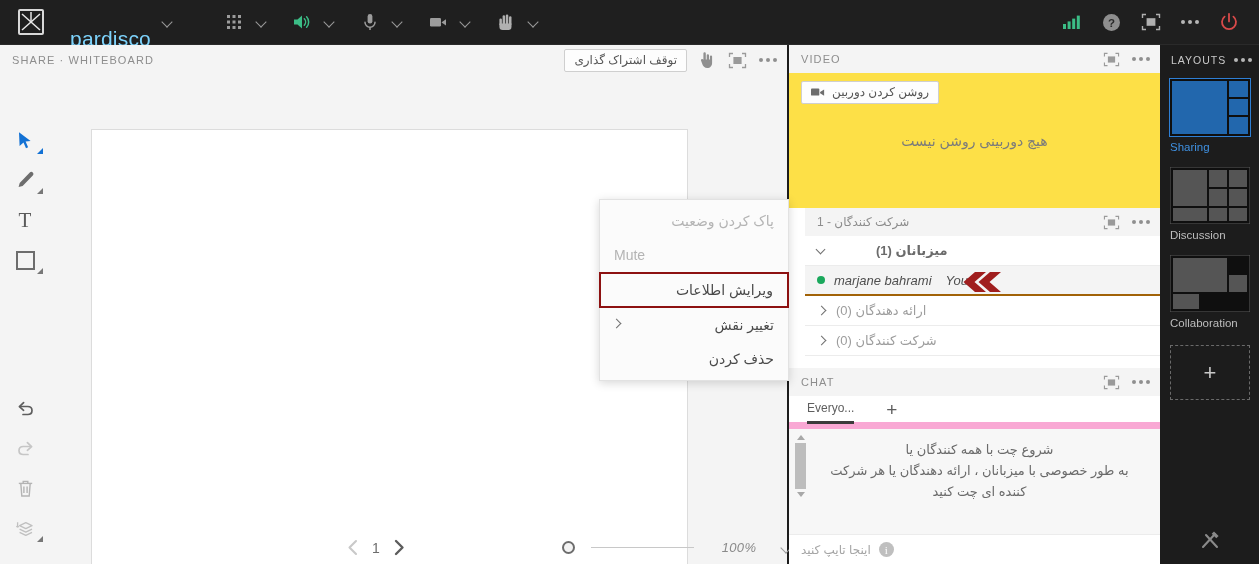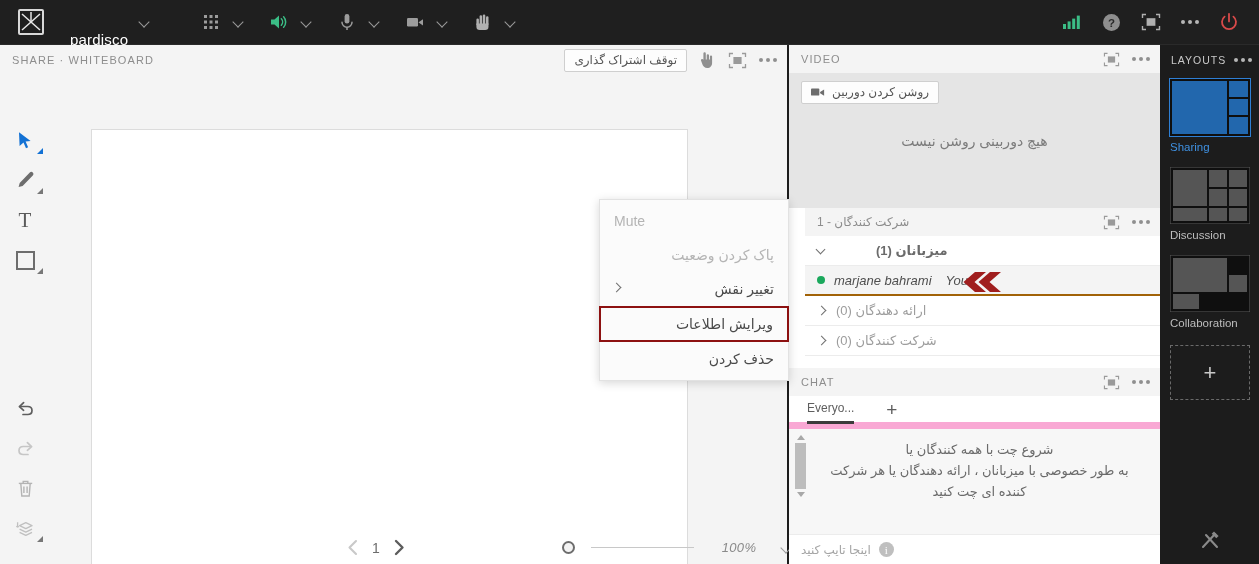--- a/index.html
+++ b/index.html
@@ -19,21 +19,21 @@
     border-bottom: 1px solid #2a2a2a;
   }
   .logo-box {
     width: 26px; height: 26px; margin-left: 18px;
     border: 2px solid #d8d8d8; border-radius: 2px;
     position: relative; background: #1f1f1f;
     flex: 0 0 auto;
   }
   .logo-box svg { position: absolute; left: 0; top: 0; }
   .app-name {
-    color: #ffffff; font-size: 15px; margin-left: 26px; letter-spacing: .2px;
+    color: #7dd3fc; font-size: 21px; margin-left: 26px; letter-spacing: .2px;
     white-space: nowrap;
     margin-top: 34px;
   }
   .chev {
     display: inline-block; width: 14px; height: 14px; position: relative;
     flex: 0 0 auto;
   }
   .chev::after {
     content: ""; position: absolute; left: 2px; top: 3px;
     width: 7px; height: 7px;
@@ -158,21 +158,21 @@
   }
   .panel-hdr .ttl {
     color: #8d8d8d; font-size: 11px; letter-spacing: 1.1px; white-space: nowrap;
   }
   .panel-hdr .ttl.rtl { direction: rtl; letter-spacing: 0; font-size: 12px; }
   .panel-hdr-right {
     position: absolute; right: 10px; top: 0; height: 28px;
     display: flex; align-items: center; gap: 12px;
   }
 
-  .video-panel { background: #e5e5e5; flex: 0 0 auto; height: 163px; position: relative; }
+  .video-panel { background: #fde047; flex: 0 0 auto; height: 163px; position: relative; }
   .cam-btn-row { padding: 8px 0 0 12px; }
   .cam-btn {
     display: inline-flex; align-items: center; gap: 7px;
     border: 1px solid #cfcfcf; background: #fdfdfd; color: #555;
     font-size: 12px; padding: 3px 9px 4px; border-radius: 2px;
     direction: rtl; cursor: pointer; white-space: nowrap;
   }
   .no-cam {
     position: absolute; left: 0; right: 0; top: 88px; text-align: center;
     color: #7b7b7b; font-size: 14px; direction: rtl;
@@ -504,32 +504,32 @@
       <div class="zoom-wrap">
         <span class="zoom-knob"></span>
         <span class="zoom-track"></span>
         <span class="zoom-pct">100%</span>
         <span class="chev" style="margin-left:8px"></span>
       </div>
     </div>
   </div>
 
   <div class="ctx-menu">
+    <div class="ctx-item disabled">
+      <span>پاک کردن وضعیت</span>
+    </div>
     <div class="ctx-item ltr disabled">
       <span>Mute</span>
     </div>
-    <div class="ctx-item disabled">
-      <span>پاک کردن وضعیت</span>
+    <div class="ctx-item hl">
+      <span>ویرایش اطلاعات</span>
     </div>
     <div class="ctx-item">
       <span>تغییر نقش</span>
       <span class="sub-arrow"></span>
-    </div>
-    <div class="ctx-item hl">
-      <span>ویرایش اطلاعات</span>
     </div>
     <div class="ctx-item">
       <span>حذف کردن</span>
     </div>
   </div>
 
   <div class="right-col">
 
     <div class="video-panel">
       <div class="panel-hdr">

